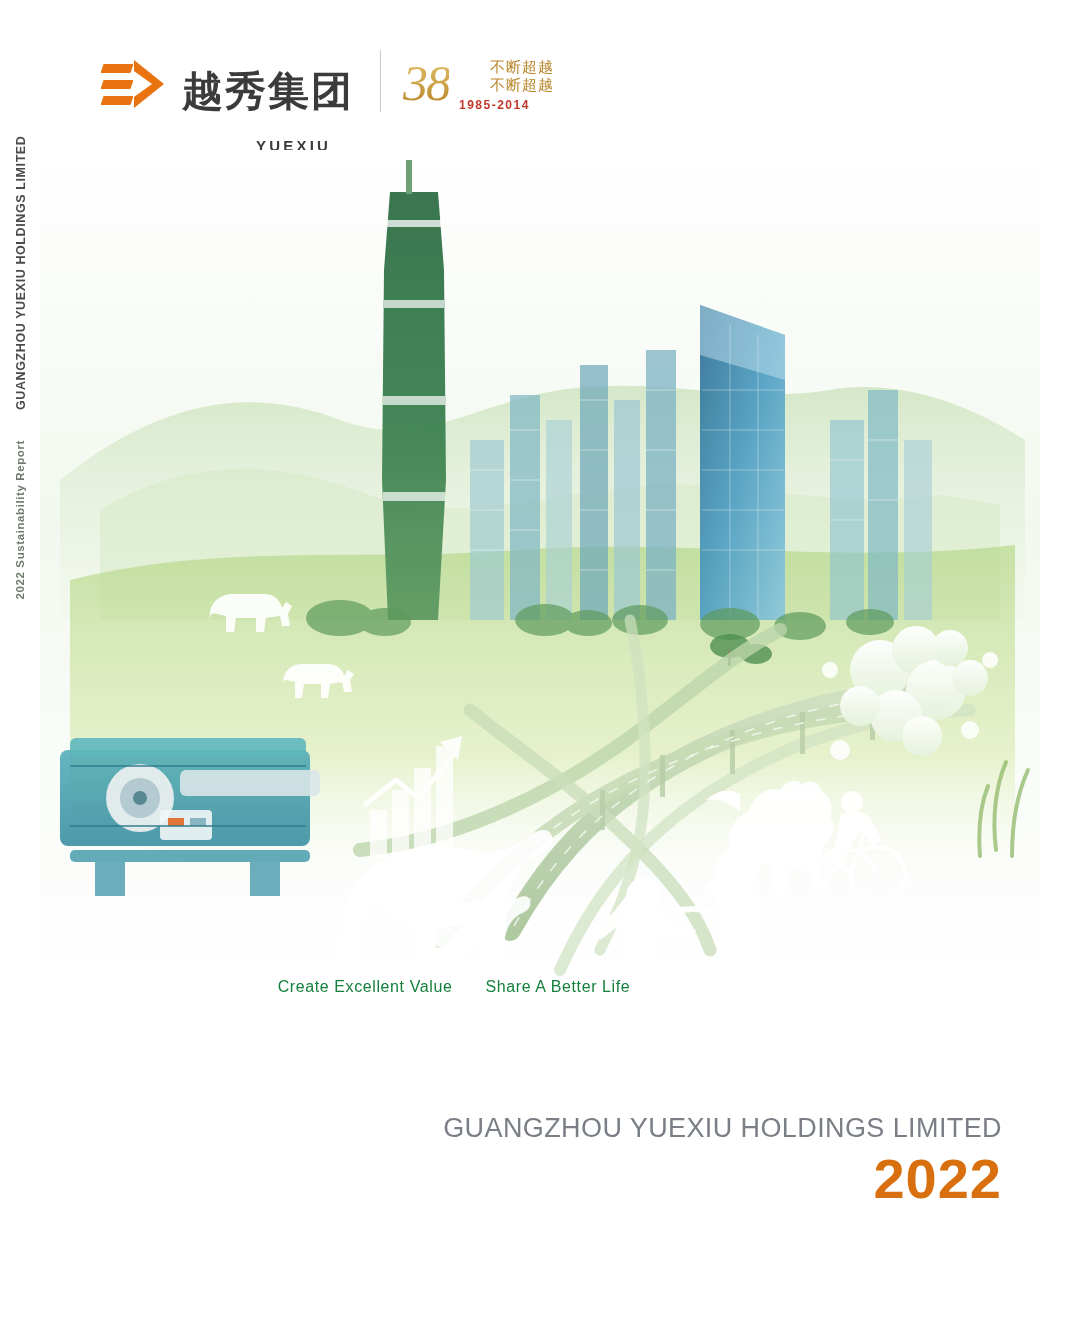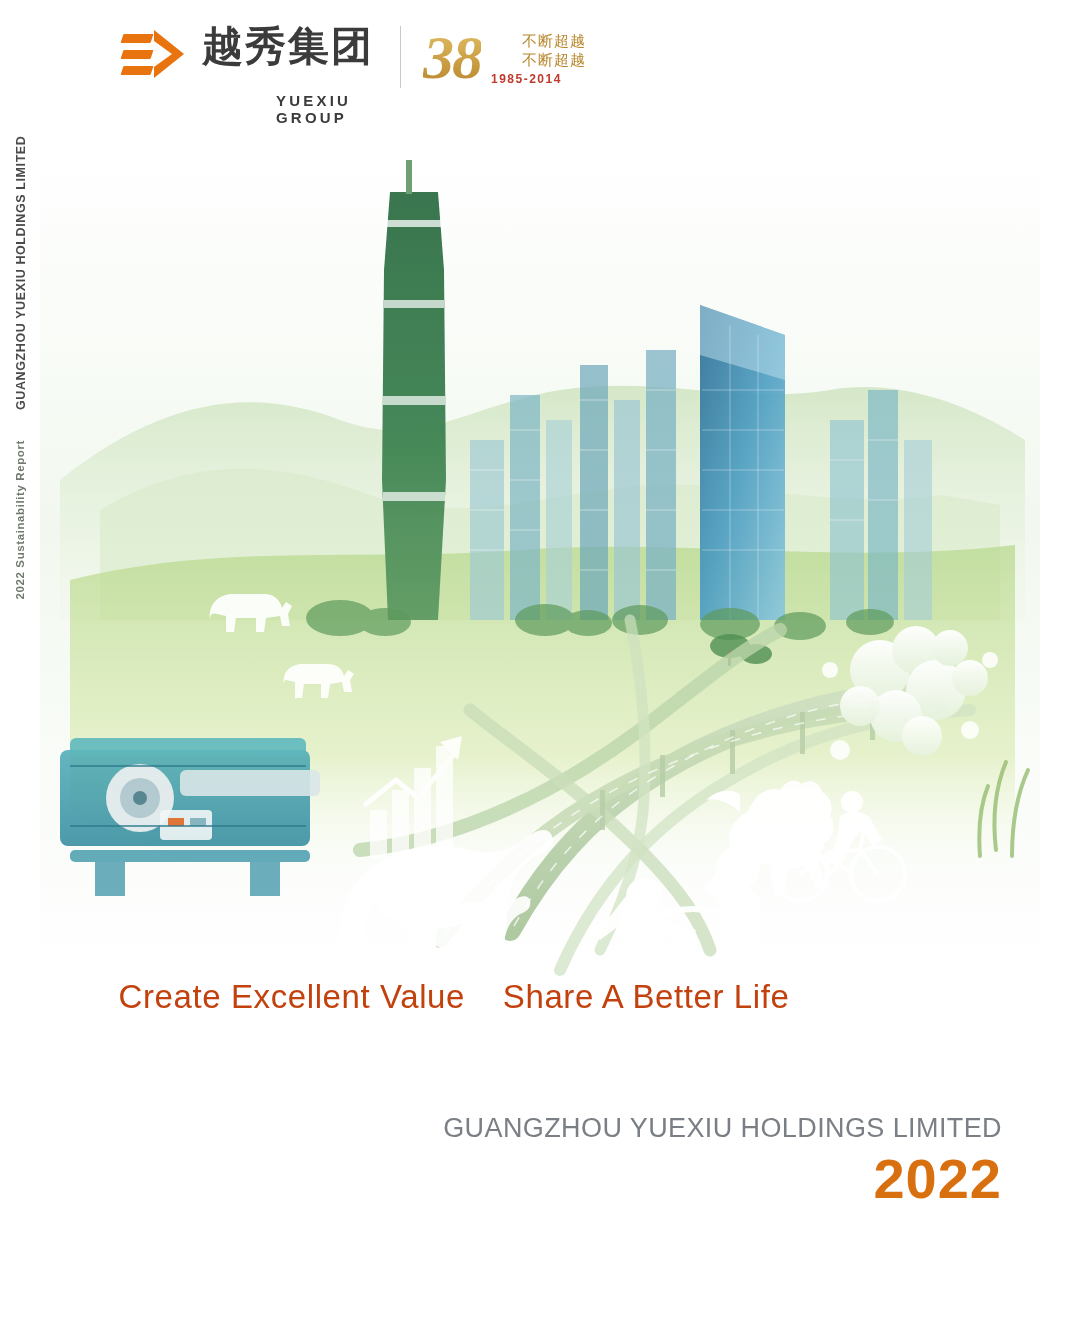--- a/index.html
+++ b/index.html
@@ -40,25 +40,25 @@
   .spine-company { height: 300px; }
   .spine-sub {
     top: 330px;
     color: #6f7a6d;
     font-size: 11.5px;
   }
 
   
   .logo-bar {
     position: absolute;
-    left: 120px;
+    left: 100px;
     top: 26px;
     height: 86px;
     display: flex;
-    align-items: flex-start;
+    align-items: flex-end;
   }
   .ye-mark {
     width: 74px;
     height: 56px;
     position: relative;
     flex: none;
   }
   .ye-mark .bar {
     position: absolute;
     background: #e8730f;
@@ -105,22 +105,22 @@
     background: #c9c9c9;
     margin: 0 22px 0 26px;
   }
   .anniv {
     position: relative;
     display: flex;
     align-items: center;
   }
   .anniv-num {
     font-family: "Liberation Serif", serif;
-    font-size: 62px;
-    font-weight: bold;
+    font-size: 50px;
+    font-weight: normal;
     font-style: italic;
     color: #c9982f;
     line-height: 1;
     letter-spacing: -2px;
     background: linear-gradient(180deg,#e2c068 0%,#b8862a 100%);
     -webkit-background-clip: text;
     background-clip: text;
     color: transparent;
   }
   .anniv-right {
@@ -153,22 +153,22 @@
   }
   .artwork svg { display: block; }
 
   
   .tagline {
     position: absolute;
     left: 0;
     top: 978px;
     width: 908px;
     text-align: center;
-    font-size: 33px;
-    color: #c2410c;
+    font-size: 16px;
+    color: #15803d;
     letter-spacing: 0.6px;
   }
   .tagline .t2 { margin-left: 28px; }
 
   
   .title-block {
     position: absolute;
     right: 78px;
     top: 1112px;
     text-align: right;

